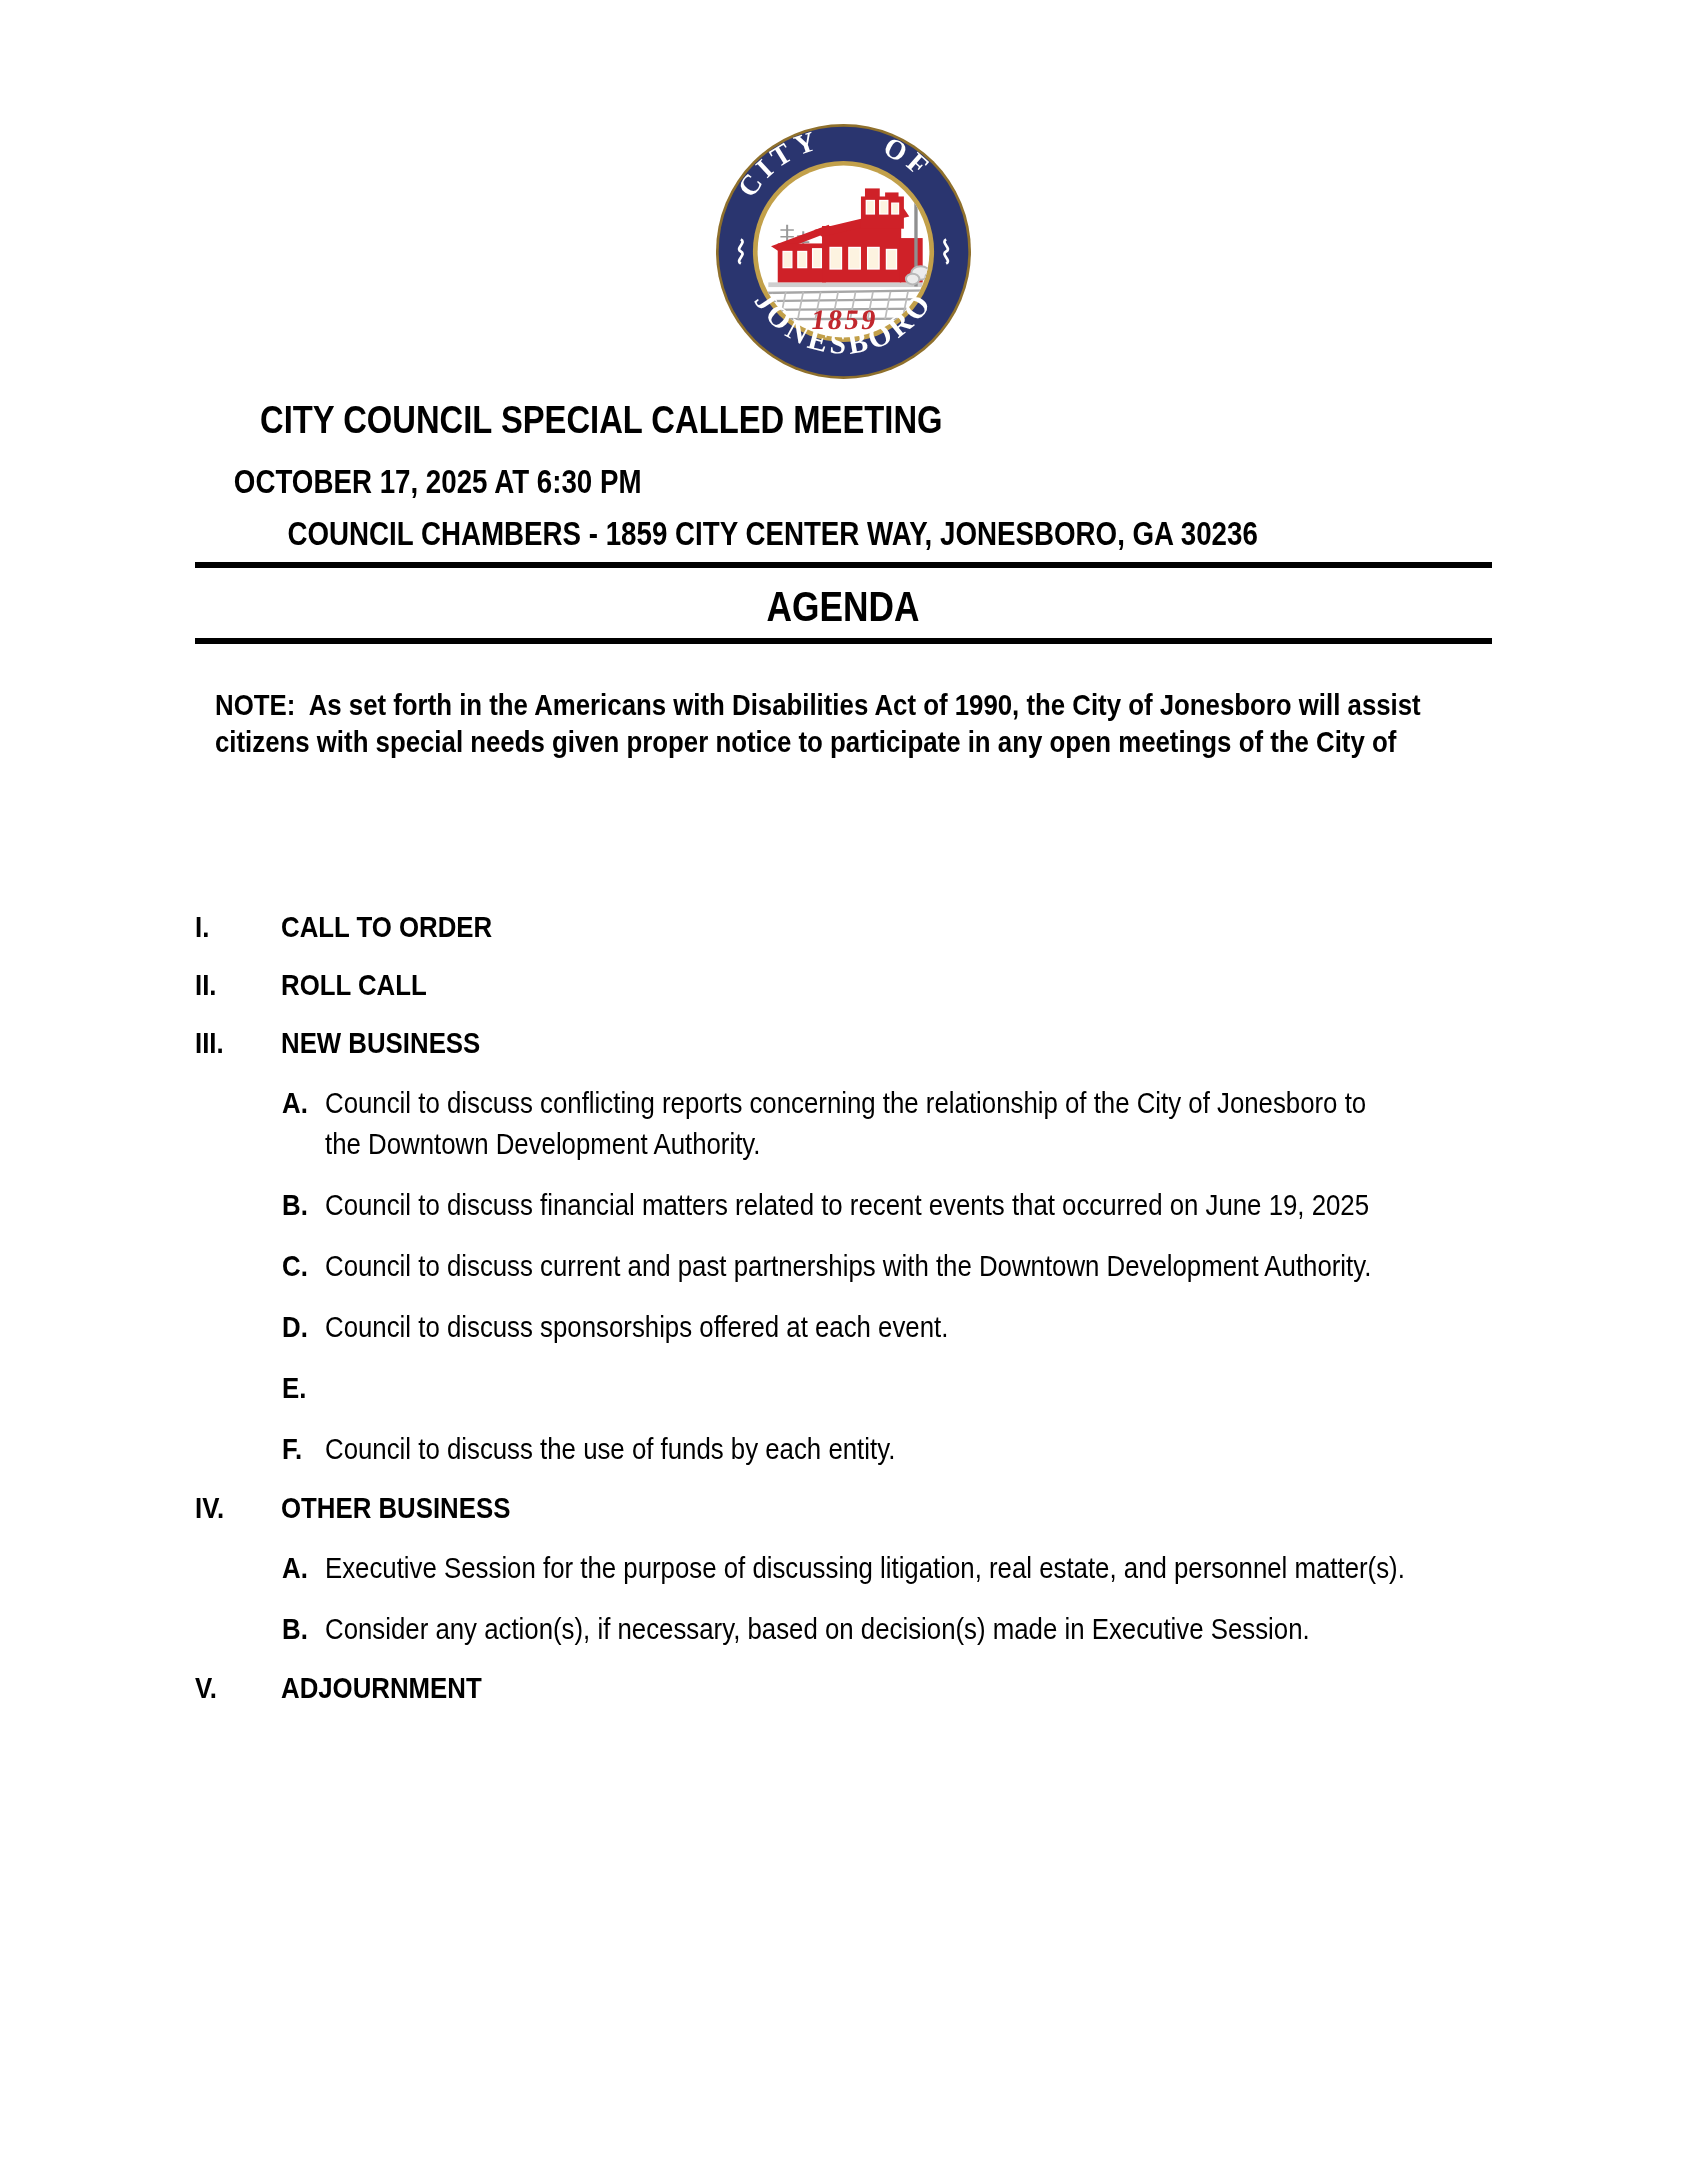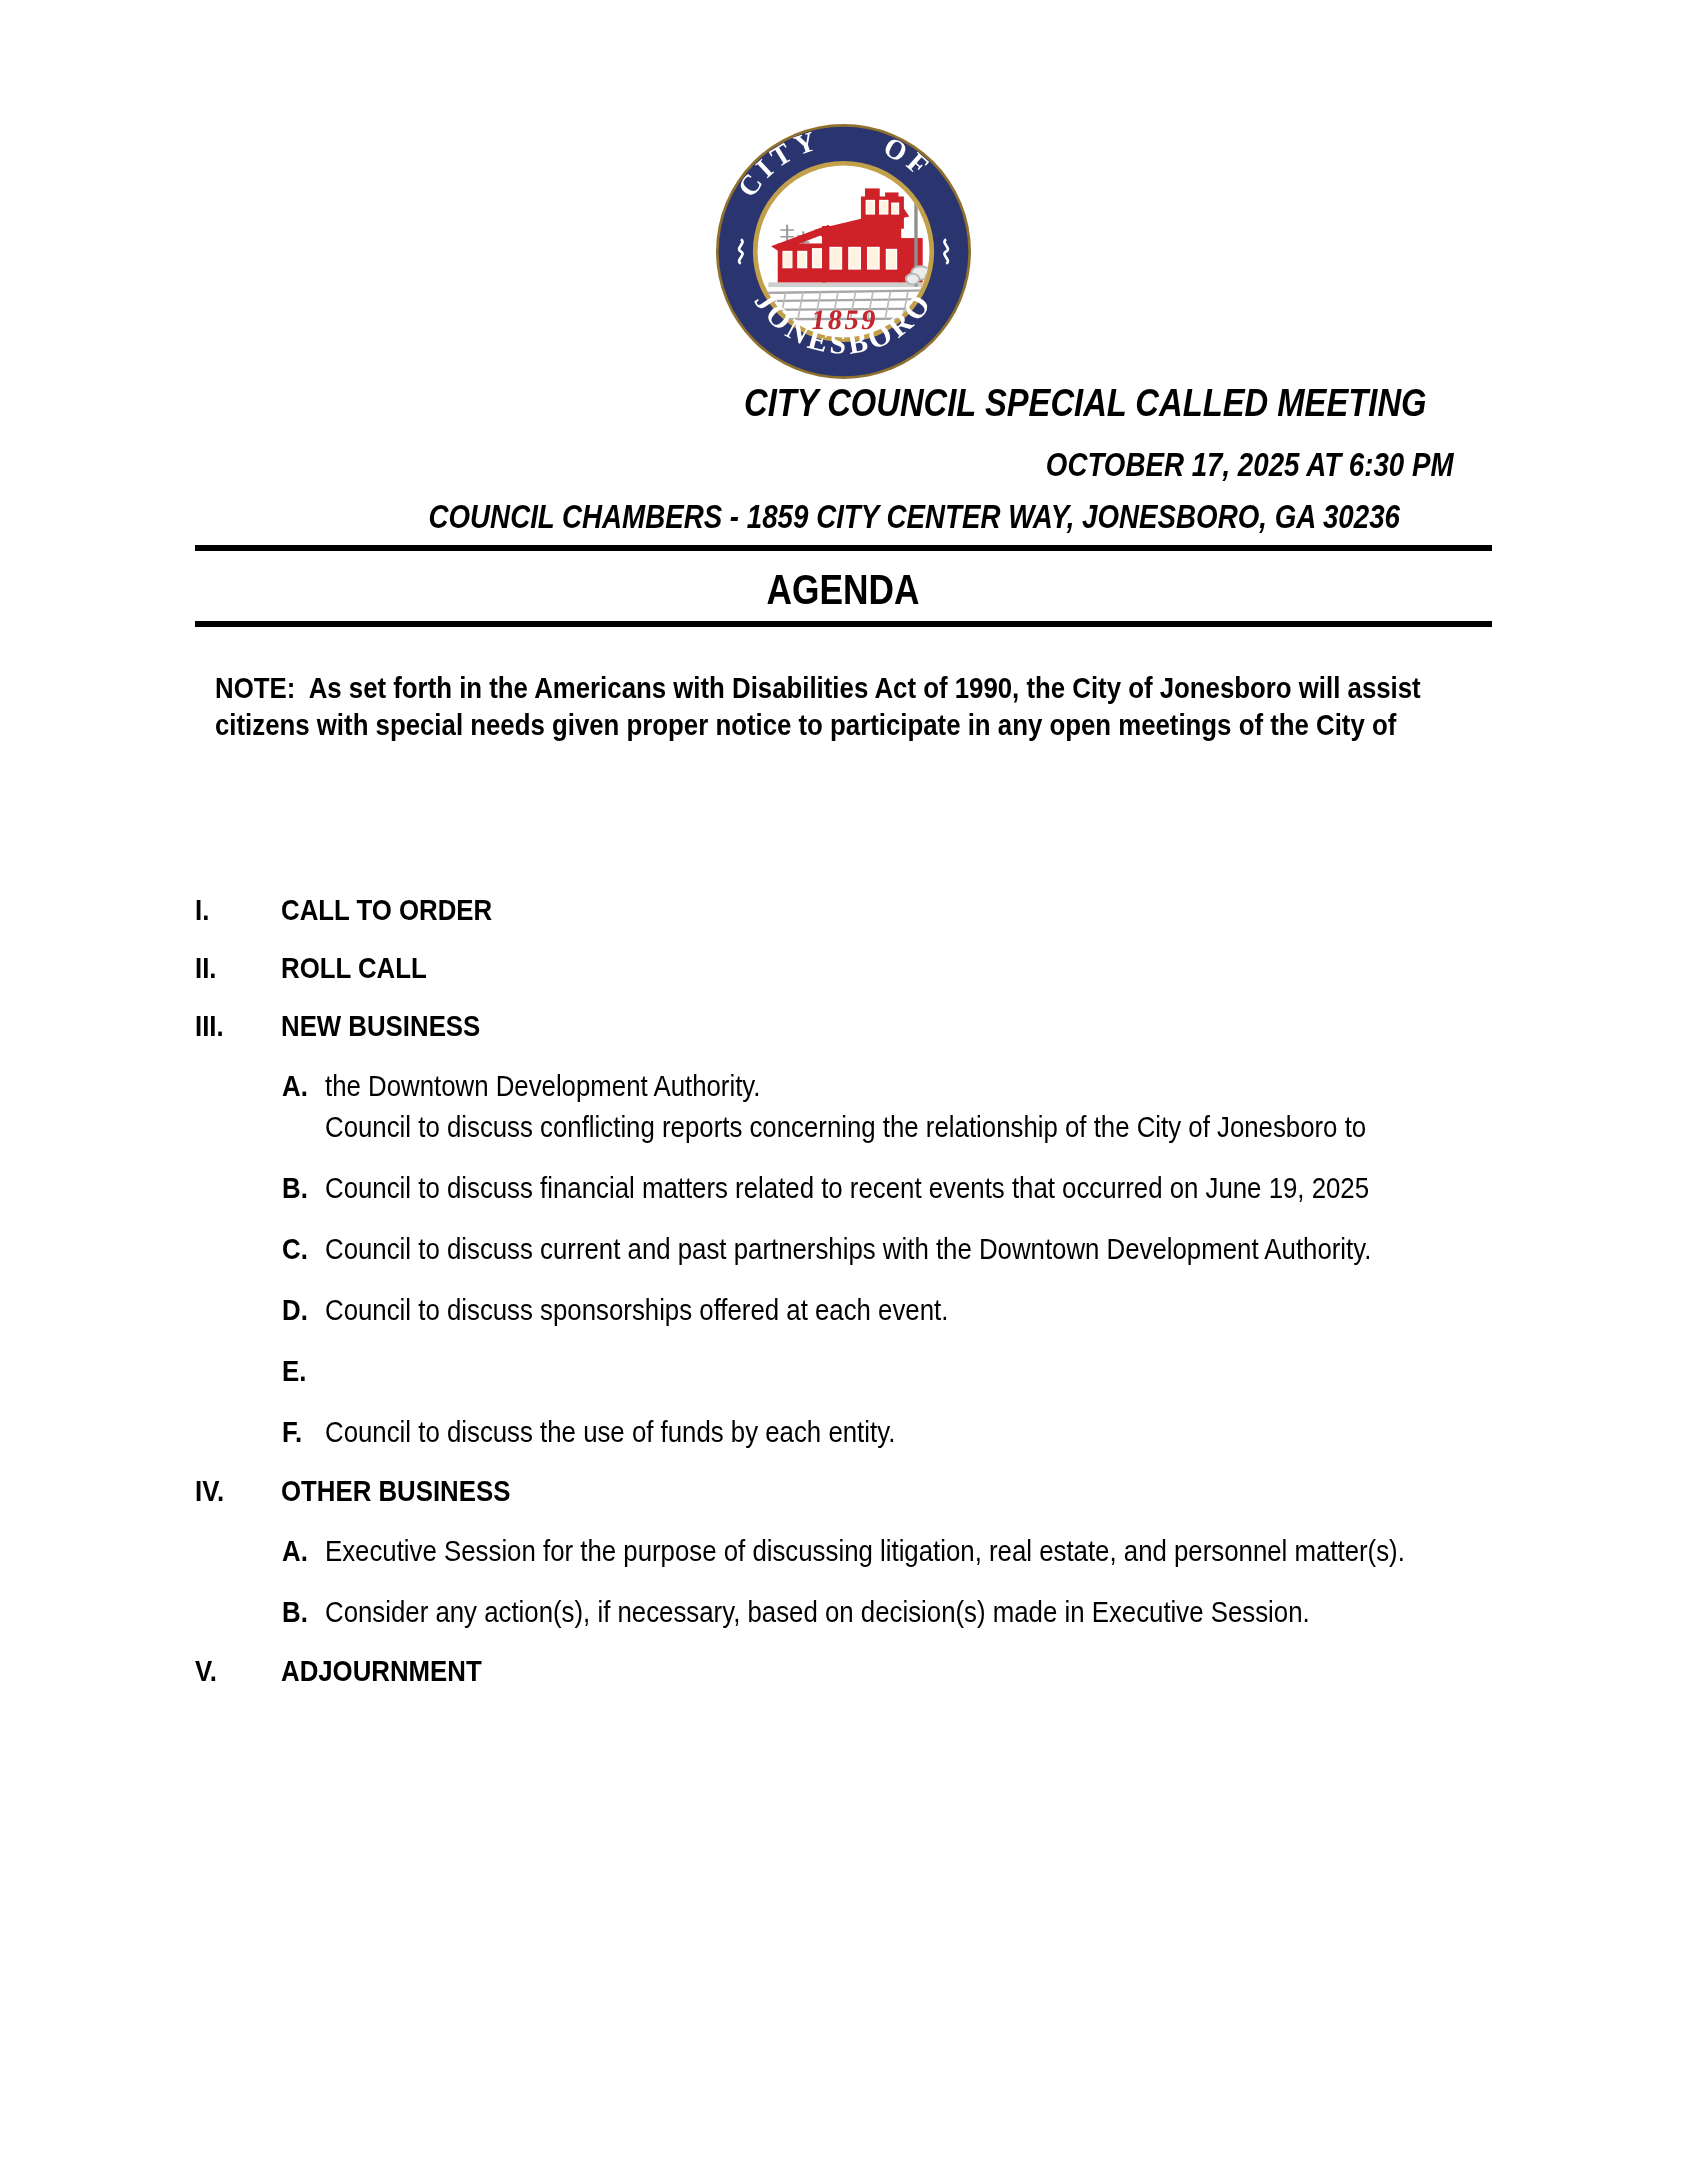--- a/index.html
+++ b/index.html
@@ -1,20 +1,20 @@
 <!DOCTYPE html>
 <html style="font-size:10.6px"><head>
 <meta charset="utf-8">
 <style>
   html,body{margin:0;padding:0;background:#fff;}
   .page{width:1687px;height:2183px;background:#ffffff;color:#000;
         font-family:"Liberation Sans",sans-serif;position:relative;overflow:hidden;}
   .content{padding:0 195px;}
   .seal-wrap{width:255px;height:255px;margin:124px auto 0;}
-  .titles{text-align:right;font-style:italic;}
+  .titles{margin-top:17px;text-align:left;}
   .title-main{font-size:39px;font-weight:700;line-height:48px;margin:0 0 17px;}
   .title-sub{font-size:33px;font-weight:700;line-height:41px;margin:0 0 10.6px;}
   .title-loc{font-size:33px;font-weight:700;line-height:41px;margin:0;}
   .rule{height:6px;background:#000;}
   .rule-top{margin-top:8px;}
   .agenda-head{font-size:42px;font-weight:700;text-align:center;line-height:54px;margin:12px 0 4px;}
   .note{margin-top:42px;font-weight:700;font-size:30px;}
   .note .body-line{line-height:37px;margin-left:20px;}
   .body-line{white-space:pre;}
   .cond{display:inline-block;transform:scaleX(0.86);transform-origin:0 50%;white-space:pre;}
@@ -156,22 +156,22 @@
           <div class="item-num"><span class="cond">II.</span></div>
           <div class="item-title"><span class="cond">ROLL CALL</span></div>
         </div>
         <div class="item-row">
           <div class="item-num"><span class="cond">III.</span></div>
           <div class="item-title"><span class="cond">NEW BUSINESS</span></div>
         </div>
         <div class="sub-row">
           <div class="sub-letter"><span class="cond">A.</span></div>
           <div class="sub-text">
+            <div class="body-line"><span class="cond">Council to discuss conflicting reports concerning the relationship of the City of Jonesboro to</span></div>
             <div class="body-line"><span class="cond">the Downtown Development Authority.</span></div>
-            <div class="body-line"><span class="cond">Council to discuss conflicting reports concerning the relationship of the City of Jonesboro to</span></div>
           </div>
         </div>
         <div class="sub-row">
           <div class="sub-letter"><span class="cond">B.</span></div>
           <div class="sub-text">
             <div class="body-line"><span class="cond">Council to discuss financial matters related to recent events that occurred on June 19, 2025</span></div>
           </div>
         </div>
         <div class="sub-row">
           <div class="sub-letter"><span class="cond">C.</span></div>

